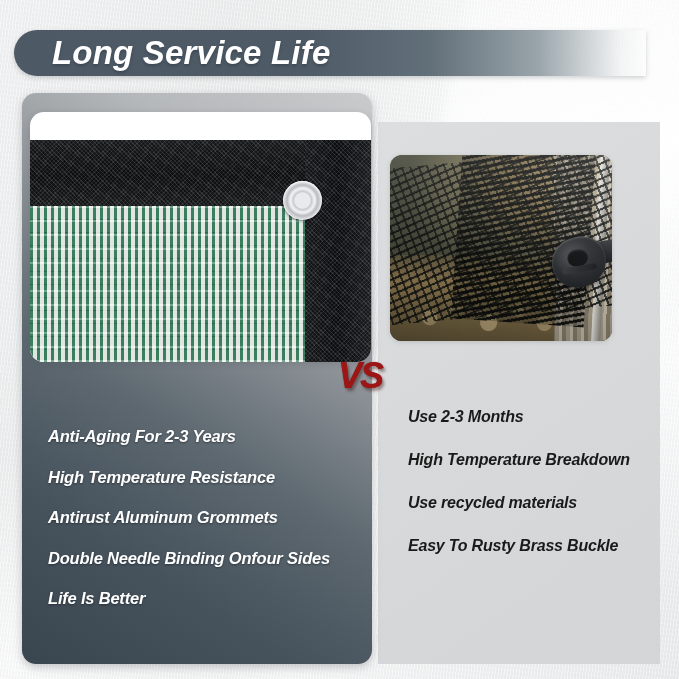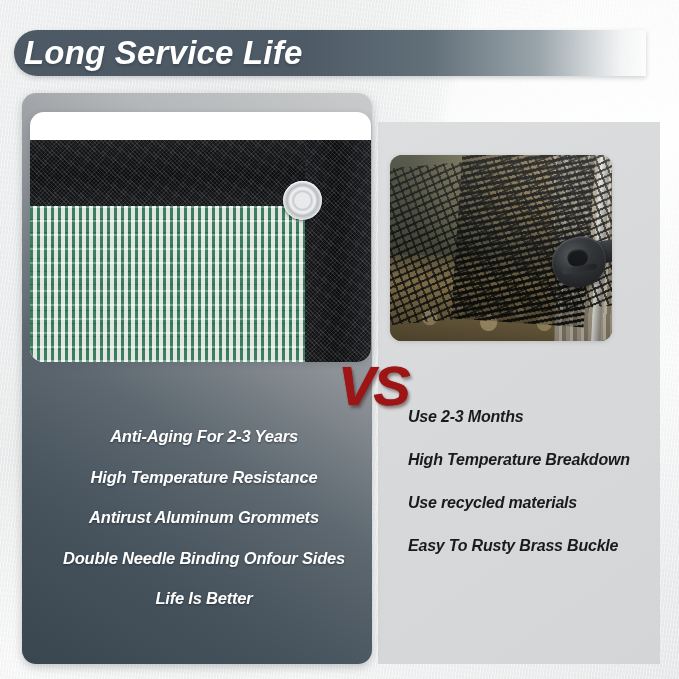--- a/index.html
+++ b/index.html
@@ -24,21 +24,21 @@
     opacity:.55;}
   #bg-sheen{position:absolute;left:430px;top:-40px;width:340px;height:470px;
     background:linear-gradient(158deg, rgba(255,255,255,0) 0%, rgba(255,255,255,.95) 42%, rgba(255,255,255,.2) 70%, rgba(255,255,255,0) 100%);
     transform:rotate(12deg);filter:blur(6px);}
 
   
   #title-banner{position:absolute;left:14px;top:30px;width:632px;height:46px;
     border-radius:23px 0 0 23px;
     background:linear-gradient(90deg,#4d5a66 0%,#4e5b67 46%,#62707a 66%,#9aa5ab 83%,rgba(212,216,218,.25) 96%,rgba(236,238,239,0) 100%);
     box-shadow:0 2px 5px rgba(90,95,100,.28);}
-  #title-text{position:absolute;left:24px;top:30px;height:46px;line-height:46px;
+  #title-text{position:absolute;left:52px;top:30px;height:46px;line-height:46px;
     font-size:33px;font-weight:bold;font-style:italic;color:#fff;letter-spacing:.2px;
     text-shadow:0 2px 3px rgba(40,48,56,.45);white-space:nowrap;}
 
   
   #right-panel{position:absolute;left:378px;top:122px;width:282px;height:542px;
     background:linear-gradient(145deg,#dcdedf 0%,#d7d9da 45%,#d3d5d6 100%);}
   #right-photo{position:absolute;left:390px;top:155px;width:222px;height:186px;
     border-radius:12px;overflow:hidden;box-shadow:0 1px 4px rgba(100,105,110,.25);}
   .rp-sky{position:absolute;inset:0;
     background:
@@ -106,30 +106,30 @@
   .lp-mesh::after{content:"";position:absolute;inset:0;
     background:repeating-linear-gradient(180deg, rgba(255,255,255,.55) 0 2px, rgba(0,0,0,.1) 2px 14px);
     opacity:.5;}
   .lp-grommet{position:absolute;left:283px;top:181px;width:39px;height:39px;border-radius:50%;
     background:
       radial-gradient(circle at 50% 50%, #e9eaec 0 28%, #c6c9cc 32%, #f2f3f4 44%, #b9bcc0 56%, #e7e8ea 70%, #9da1a6 84%, #dcdee0 100%);
     box-shadow:0 1px 3px rgba(0,0,0,.6), inset 0 1px 2px rgba(255,255,255,.9);}
 
   
   #vs-badge{position:absolute;left:338px;top:358px;
-    font-size:56px;font-weight:bold;font-style:italic;color:#9e1515;line-height:1;
+    font-size:36px;font-weight:bold;font-style:italic;color:#9e1515;line-height:1;
     letter-spacing:-2px;
     text-shadow:2px 3px 3px rgba(60,20,20,.45), 0 0 1px rgba(120,20,20,.9);}
 
   
   #left-list{position:absolute;left:48px;top:428px;width:312px;}
   #left-list .feature-item{
     color:#fff;font-size:16.5px;font-weight:bold;font-style:italic;
     line-height:1;margin-bottom:24px;white-space:nowrap;letter-spacing:-.2px;
-    text-shadow:0 1px 2px rgba(20,28,34,.55);text-align:center;}
+    text-shadow:0 1px 2px rgba(20,28,34,.55);}
   #right-list{position:absolute;left:408px;top:409px;width:256px;}
   #right-list .feature-item{
     color:#1a1a1a;font-size:16px;font-weight:bold;font-style:italic;
     line-height:1;margin-bottom:27px;white-space:nowrap;letter-spacing:-.2px;}
 </style>
 </head>
 <body>
 
 <div id="bg-fabric"></div>
 <div id="bg-sheen"></div>

